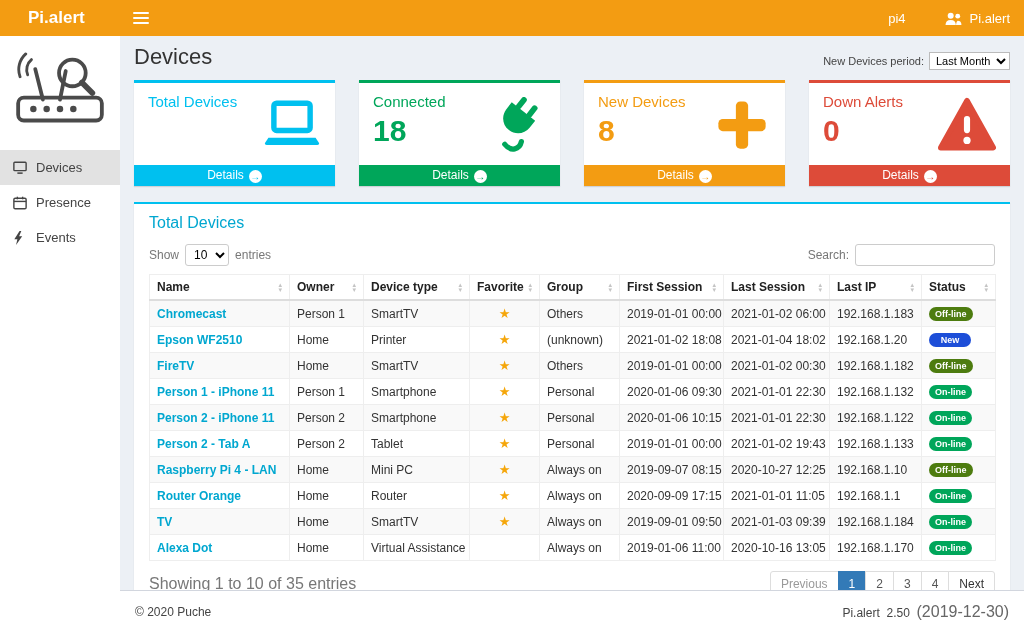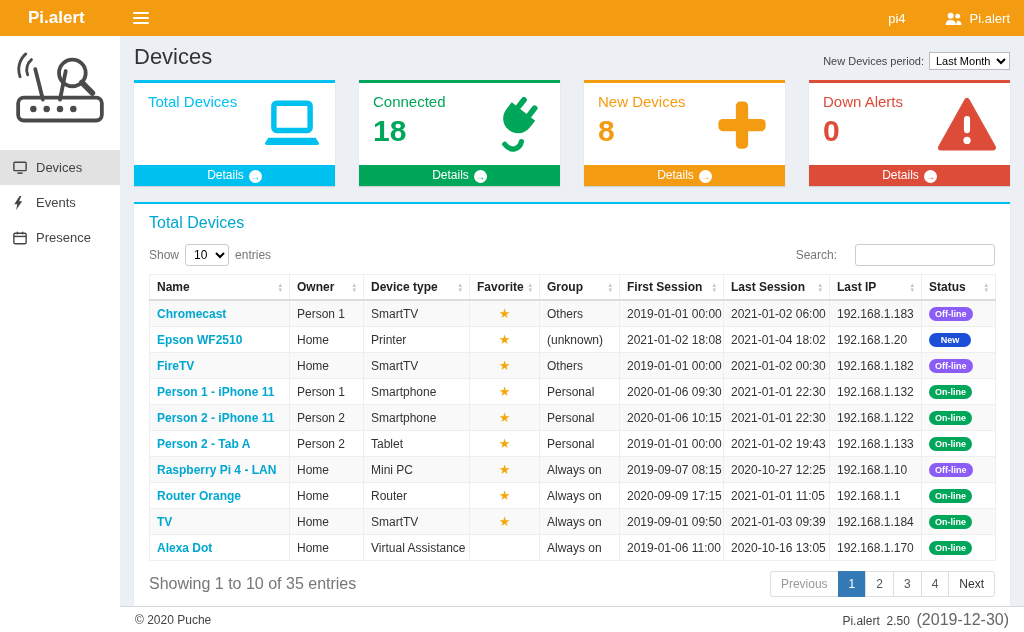--- a/index.html
+++ b/index.html
@@ -43,46 +43,46 @@
   .card-icon svg{width:100%;height:100%}
   .card-footer{background:var(--c);color:#fff;font-size:12px;text-align:center;padding:3px 0;cursor:pointer}
   .arrow-circle{display:inline-block;width:13px;height:13px;line-height:13px;border-radius:50%;background:#fff;color:var(--c);font-size:10px;font-weight:bold;margin-left:5px;vertical-align:-1px;text-align:center}
 
   
   .panel{background:#fff;border-top:2px solid #00c0ef;box-shadow:0 1px 1px rgba(0,0,0,.12);padding:10px 15px 12px}
   .panel-title{color:#00a7d0;font-size:16px;font-weight:normal;margin-bottom:12px}
   .table-controls{display:flex;justify-content:space-between;align-items:flex-end;font-size:12px;color:#777;margin-bottom:8px}
   .length{display:flex;align-items:center;gap:6px}
   .length select{font-size:12px;padding:2px 4px;border:1px solid #ccc;border-radius:3px;background:#fff}
-  .search{display:flex;align-items:center;gap:18px}
+  .search{display:flex;align-items:center;gap:6px}
   .search input{width:140px;height:22px;border:1px solid #ccc;border-radius:3px;padding:0 6px;font-size:12px}
 
   table.devices{width:100%;border-collapse:collapse;table-layout:fixed;font-size:12px}
   .devices th,.devices td{border:1px solid #eee;padding:5px 7px;text-align:left;overflow:hidden;white-space:nowrap}
   .devices th{border-bottom:2px solid #ddd;font-weight:bold;color:#222;cursor:pointer}
   .devices tbody tr:nth-child(odd){background:#f9f9f9}
   .th-flex{display:flex;justify-content:space-between;align-items:center;width:100%}
   .sort{display:inline-flex;flex-direction:column;line-height:5px;font-size:7px;color:#c4c4c4;margin-left:3px}
   a.devlink{color:#00a7d0;font-weight:bold;text-decoration:none;cursor:pointer}
   td.fav{text-align:center;color:#f5a60a;font-size:13px}
   .badge{display:inline-block;min-width:42px;padding:2px 6px;border-radius:8px;font-size:9px;font-weight:bold;color:#fff;text-align:center}
   .badge.online{background:#00a65a}
-  .badge.offline{background:#8b5cf6}
+  .badge.offline{background:#4d7c0f}
   .badge.new{background:#1d4ed8}
 
   .table-footer{display:flex;justify-content:space-between;align-items:center;margin-top:10px}
   .info{font-size:16px;color:#777}
   .pagination{display:flex}
   .page{border:1px solid #ddd;background:#fff;color:#555;font-size:12px;padding:5px 10px;margin-left:-1px;cursor:pointer;text-decoration:none}
   .page.prev{color:#999;border-radius:3px 0 0 3px}
   .page.next{border-radius:0 3px 3px 0;color:#333}
   .page.active{background:#337ab7;border-color:#337ab7;color:#fff}
 
   
-  .footer{height:26px;background:#fff;border-top:1px solid #d2d6de;display:flex;justify-content:space-between;align-items:center;padding:0 15px;font-size:12px;color:#444;flex:none}
+  .footer{height:42px;background:#fff;border-top:1px solid #d2d6de;display:flex;justify-content:space-between;align-items:center;padding:0 15px;font-size:12px;color:#444;flex:none}
   .version small{font-size:16px;color:#666}
 </style>
 </head>
 <body>
 
 <div class="app">
 
   <div class="navbar">
     <a class="brand">Pi.alert</a>
     <div class="hamburger">
@@ -129,36 +129,36 @@
           <span class="micon">
             <svg viewBox="0 0 16 15">
                 <rect x="1" y="1" width="14" height="9.5" rx="1" fill="none" stroke="currentColor" stroke-width="1.6"></rect>
                 <rect x="5" y="12.5" width="6" height="1.7" fill="currentColor"></rect>
               </svg>
           </span>
           <span>Devices</span>
         </div>
         <div class="menu-item">
           <span class="micon">
-            <svg viewBox="0 0 12 16">
-                <path d="M7.5 0 L1.5 9.5 H5 L3.5 16 L10.5 6 H7 L9.5 0 Z" fill="currentColor"></path>
-              </svg>
-          </span>
-          <span>Events</span>
-        </div>
-        <div class="menu-item">
-          <span class="micon">
             <svg viewBox="0 0 16 16">
                 <rect x="1" y="2.5" width="14" height="12" rx="1.5" fill="none" stroke="currentColor" stroke-width="1.6"></rect>
                 <line x1="1" y1="6.2" x2="15" y2="6.2" stroke="currentColor" stroke-width="1.6"></line>
                 <line x1="5" y1="0.8" x2="5" y2="3.8" stroke="currentColor" stroke-width="1.6"></line>
                 <line x1="11" y1="0.8" x2="11" y2="3.8" stroke="currentColor" stroke-width="1.6"></line>
               </svg>
           </span>
           <span>Presence</span>
+        </div>
+        <div class="menu-item">
+          <span class="micon">
+            <svg viewBox="0 0 12 16">
+                <path d="M7.5 0 L1.5 9.5 H5 L3.5 16 L10.5 6 H7 L9.5 0 Z" fill="currentColor"></path>
+              </svg>
+          </span>
+          <span>Events</span>
         </div>
       </div>
     </div>
 
     <div class="content-col">
       <div class="content">
 
         <div class="content-header">
           <h1 class="page-title">Devices</h1>
           <div class="period">

